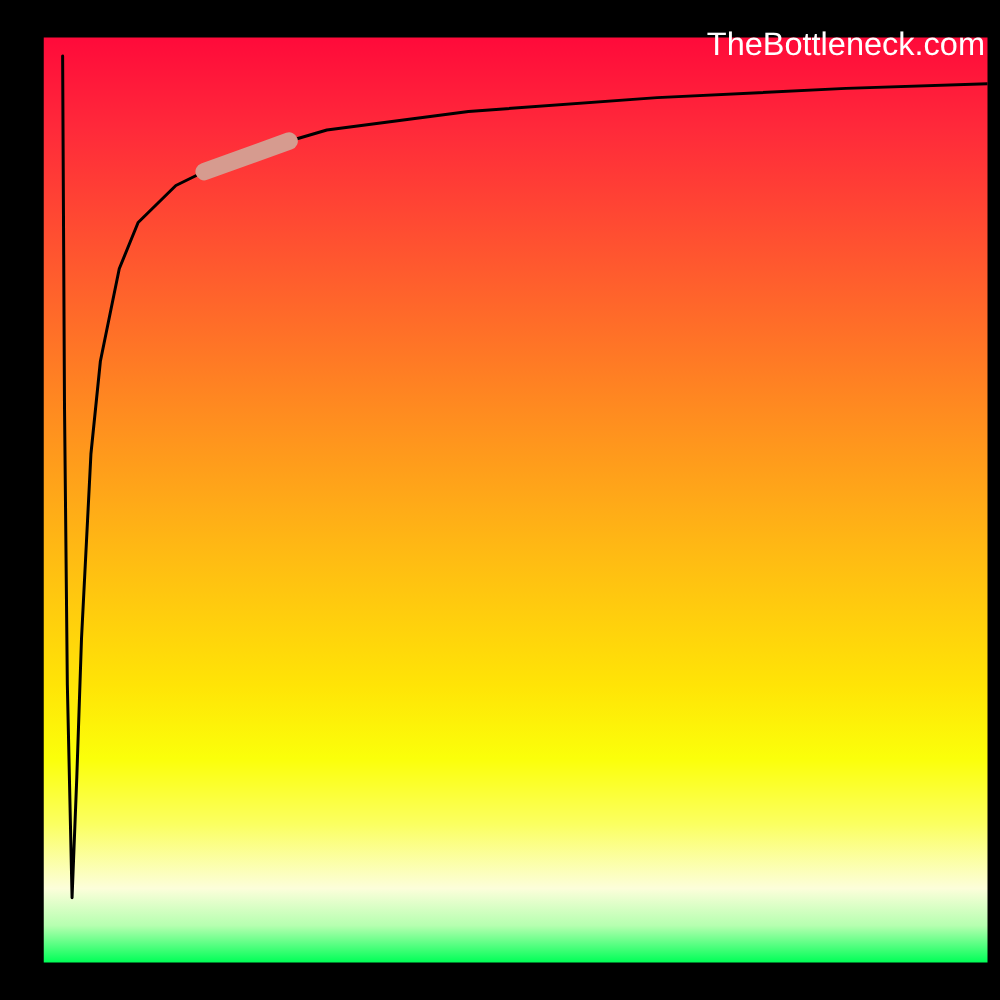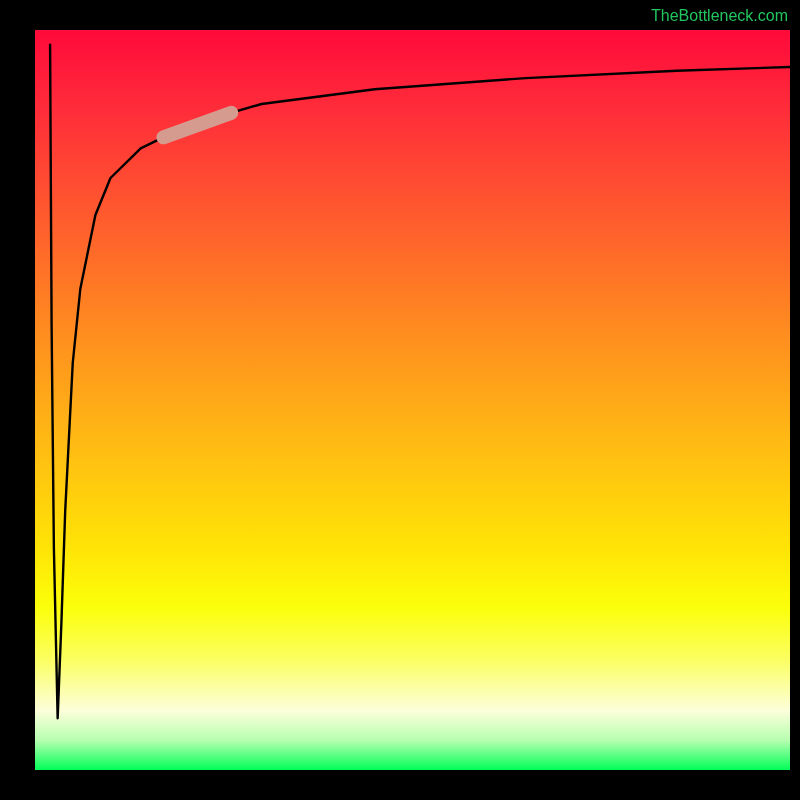--- a/index.html
+++ b/index.html
@@ -6,24 +6,24 @@
   body {
     width: 800px;
     height: 800px;
     background: #000;
     font-family: Arial, Helvetica, sans-serif;
     position: relative;
     overflow: hidden;
   }
   .attribution {
     position: absolute;
-    top: 7px;
+    top: 20px;
     right: 12px;
-    font-size: 16px;
-    color: #22c55e;
+    font-size: 26px;
+    color: #ffffff;
     font-weight: 400;
     z-index: 10;
   }
   .plot-area {
     position: absolute;
     left: 35px;
     top: 30px;
     width: 755px;
     height: 740px;
     background: linear-gradient(

